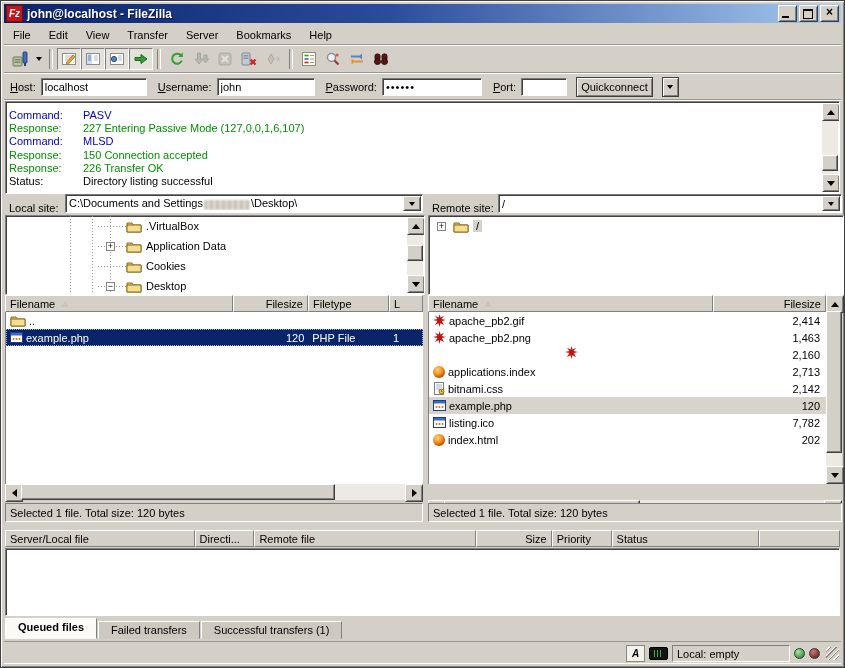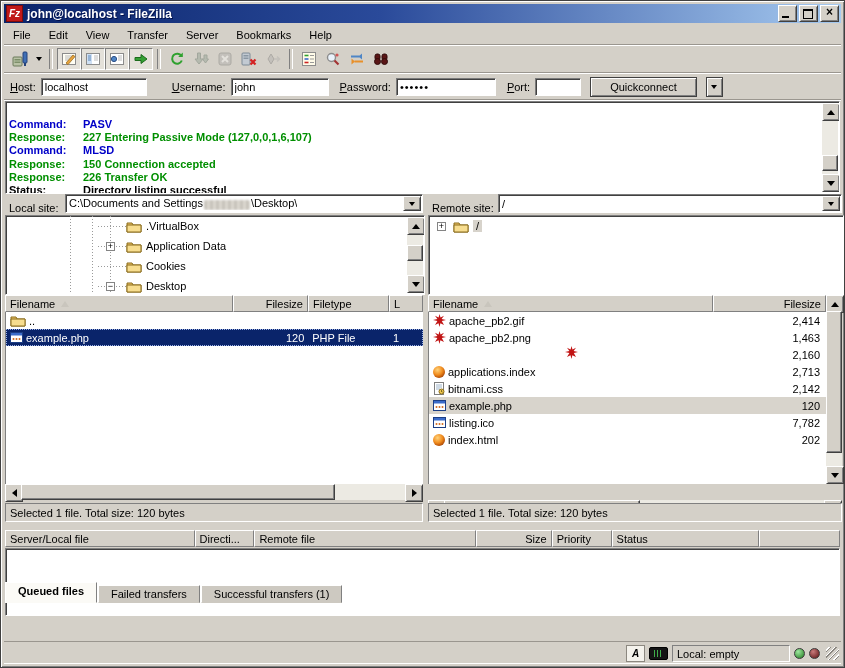--- a/index.html
+++ b/index.html
@@ -35,28 +35,28 @@
   .tb-dd{width:13px;height:22px;display:flex;align-items:center;justify-content:center;background:transparent;border:1px solid transparent;padding:0;}
   .tb-sep{width:2px;height:20px;margin:0 4px;border-left:1px solid #808080;border-right:1px solid #fff;}
   .arr-down{width:0;height:0;border-left:3px solid transparent;border-right:3px solid transparent;border-top:4px solid #000;}
   
   .qc{top:73px;left:3px;right:3px;height:25px;display:flex;align-items:center;gap:5px;padding-left:6px;box-sizing:border-box;}
   .qc label{white-space:nowrap;}
   .qc label::first-letter{text-decoration:underline;}
   .qc input{height:18px;border:1px solid;border-color:#7a7a7a #fff #fff #7a7a7a;box-shadow:inset 1px 1px 0 #404040;
     font-family:"Liberation Sans",sans-serif;font-size:11px;padding:1px 3px;background:#fff;box-sizing:border-box;}
   .qc-host{width:106px;} .qc-user{width:98px;} .qc-pass{width:100px;letter-spacing:1px;} .qc-port{width:46px;}
-  .qc-btn{height:20px;padding:0 19px;font-family:"Liberation Sans",sans-serif;font-size:11px;margin-left:4px;
+  .qc-btn{height:20px;padding:0 4px;font-family:"Liberation Sans",sans-serif;font-size:11px;margin-left:4px;
     border:1px solid;border-color:#404040;background:#d4d0c8;box-shadow:inset 1px 1px 0 #fff, inset -1px -1px 0 #808080, inset 2px 2px 0 #d4d0c8;}
   .qc-btn span::first-letter{text-decoration:underline;}
   .qc-ddbtn{width:17px;height:20px;display:flex;align-items:center;justify-content:center;padding:0;}
   
   .log{top:100px;left:4px;right:4px;height:91px;background:#fff;border:1px solid;border-color:#808080 #fff #fff #808080;
     box-shadow:inset 1px 1px 0 #404040;overflow:hidden;}
-  .log-rows{position:absolute;left:3px;top:16px;right:18px;font-weight:bold;}
+  .log-rows{position:absolute;left:3px;top:7px;right:18px;}
   .log-row{height:13.2px;display:flex;white-space:nowrap;}
   .log-label{width:74px;flex:none;}
   .t-command{color:var(--cmd,#0000c8);} .t-response{color:var(--resp,#008f00);} .t-status{color:#000;}
   
   .vsb{width:16px;background:#eceae3;}
   .hsb{height:16px;background:#eceae3;position:relative;}
   .sb-btn{position:absolute;width:16px;height:16px;display:flex;align-items:center;justify-content:center;}
   .sb-thumb{position:absolute;background:#d4d0c8;border:1px solid;border-color:#fff #404040 #404040 #fff;box-shadow:inset -1px -1px 0 #808080;}
   .tri-up{width:0;height:0;border-left:4px solid transparent;border-right:4px solid transparent;border-bottom:5px solid #000;}
   .tri-down{width:0;height:0;border-left:4px solid transparent;border-right:4px solid transparent;border-top:5px solid #000;}
@@ -91,21 +91,21 @@
   .fr.sel-strong{background:var(--sel,#0a246a);color:#fff;outline:1px dotted #9ab0e8;outline-offset:-1px;}
   .fr.sel-soft{background:#d8d4cc;}
   .gfx{width:12px;height:12px;border-radius:50%;flex:none;
     background:radial-gradient(circle at 38% 32%,#ffd27a 0%,#f08c1e 45%,#b95207 72%,#27508f 100%);}
   .statusline{top:502px;height:19px;background:#d4d0c8;border:1px solid;border-color:#808080 #fff #fff #808080;
     box-sizing:border-box;display:flex;align-items:center;padding-left:4px;}
   
   .qheader{top:529px;left:4px;right:4px;height:18px;display:flex;}
   .qbody{top:547px;left:4px;right:4px;height:66px;background:#fff;border:1px solid;border-color:#808080 #fff #fff #808080;box-shadow:inset 1px 1px 0 #404040;}
   
-  .tabs{top:580px;left:4px;height:22px;display:flex;align-items:flex-end;}
+  .tabs{top:616px;left:4px;height:22px;display:flex;align-items:flex-end;}
   .tab{height:18px;padding:2px 12px 0 12px;background:#cdc9c1;border:1px solid;border-color:#fff #808080 #cdc9c1 #fff;
     margin-right:1px;white-space:nowrap;box-sizing:border-box;}
   .tab.active{height:21px;background:#fbfaf6;font-weight:bold;border-color:#fff #808080 #fbfaf6 #fff;}
   
   .statusbar{left:3px;right:3px;bottom:3px;height:22px;border-top:1px solid #9a968f;box-shadow:0 -1px 0 #fff inset;}
   .sb-right{position:absolute;right:2px;top:3px;display:flex;align-items:center;gap:4px;}
   .ind-a{width:17px;height:15px;background:#f4f2ec;border:1px solid #8c8880;font-size:10px;font-weight:bold;font-style:italic;
     display:flex;align-items:center;justify-content:center;}
   .ind-badge{width:17px;height:11px;background:#141414;border-radius:2px;border:1px solid #000;
     background-image:linear-gradient(90deg,transparent 2px,#3fae4a 2px,#3fae4a 3px,transparent 3px,transparent 5px,#3fae4a 5px,#3fae4a 6px,transparent 6px,transparent 8px,#3fae4a 8px,#3fae4a 9px,transparent 9px);
@@ -285,21 +285,21 @@
             <circle cx="11.5" cy="10.5" r="3" fill="#5a1616" stroke="#320b0b"></circle>
           </svg>
         </span>
       </button>
     </div>
   <div class="abs etch" style="top:71px;left:3px;right:3px;"></div>
 
   <div class="abs qc">
     <label>Host:</label>
     <input class="qc-host" value="localhost" style="">
-    <label style="margin-left:20px;">Username:</label>
+    <label style="margin-left:6px;">Username:</label>
     <input class="qc-user" value="john" style="">
     <label style="margin-left:6px;">Password:</label>
     <input class="qc-pass" value="••••••" style="">
     <label style="margin-left:6px;">Port:</label>
     <input class="qc-port" value="" style="">
     <button class="qc-btn"><span>Quickconnect</span></button>
     <button class="qc-btn qc-ddbtn">
         <span class="arr-down"></span>
       </button>
   </div>

